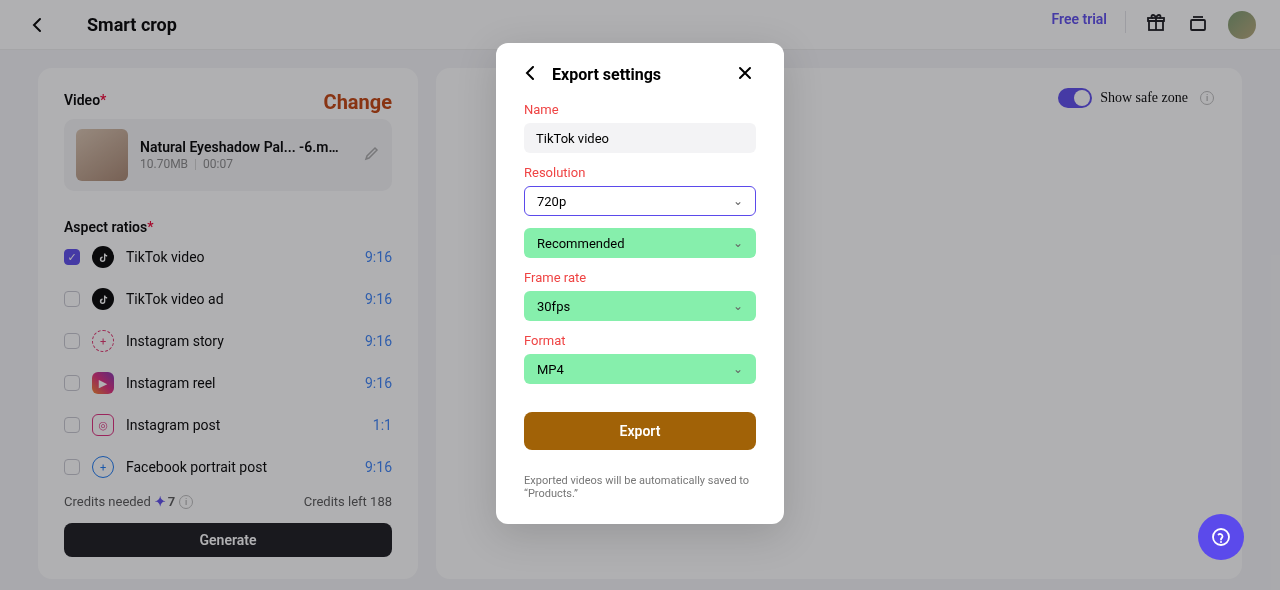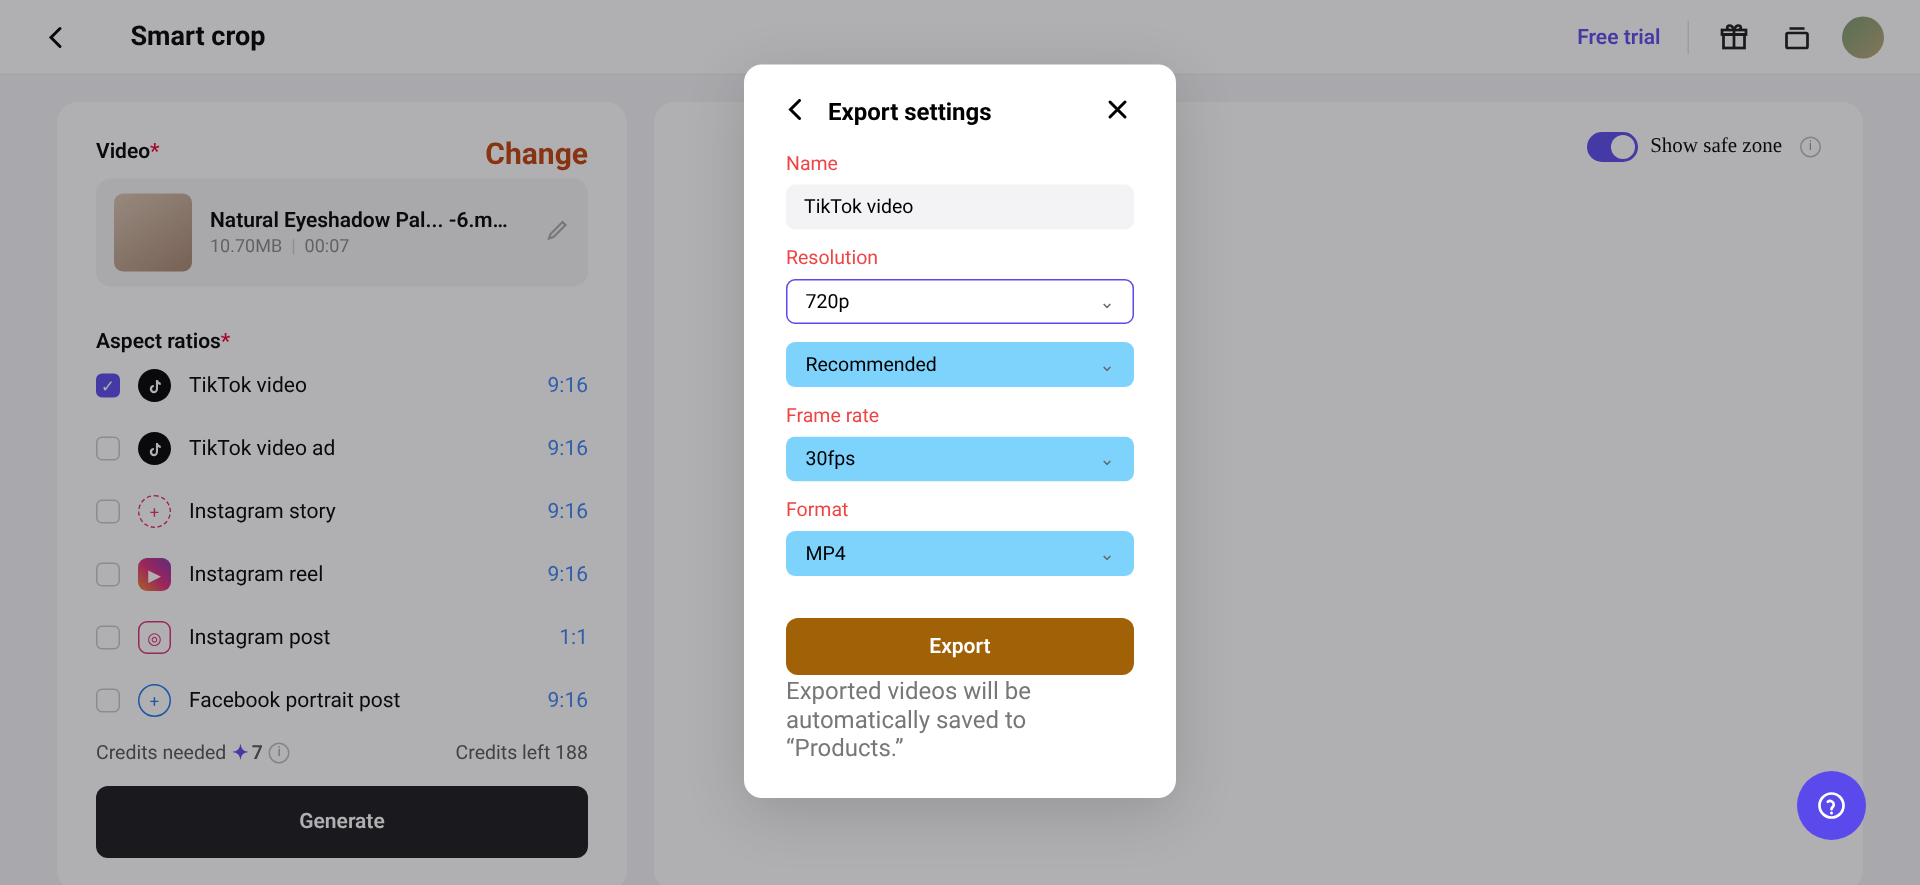--- a/index.html
+++ b/index.html
@@ -1,20 +1,20 @@
 <!DOCTYPE html>
 <html><head>
 <meta charset="utf-8">
 <style>
 * { box-sizing: border-box; margin: 0; padding: 0; font-family: -apple-system, BlinkMacSystemFont, "Segoe UI", Roboto, sans-serif; }
 body { background: #f5f5f7; width: 1280px; height: 590px; overflow: hidden; position: relative; }
 .topbar { height: 50px; background: #fff; display: flex; align-items: center; padding: 0 24px; border-bottom: 1px solid #eee; }
 .back-btn { width: 28px; height: 28px; display:flex; align-items:center; justify-content:center; cursor:pointer; }
 .title { font-size: 18px; font-weight: 700; margin-left: 35px; }
-.topbar-right { margin-left: auto; display: flex; align-items: center; gap: 18px; }
+.topbar-right { margin-left: auto; display: flex; gap: 18px; }
 .free-trial { color: #5b4aeb; font-weight: 600; font-size: 14px; cursor:pointer; }
 .divider-v { width:1px; height: 22px; background:#e2e2e6; }
 .icon-btn { width: 24px; height: 24px; cursor:pointer; display:flex; align-items:center; justify-content:center; }
 .avatar { width:28px; height:28px; border-radius:50%; background: linear-gradient(135deg,#7a9a6e,#b8a87a); cursor:pointer; }
 .content { display:flex; padding: 18px 38px; gap: 18px; }
 .panel { background:#fff; border-radius: 14px; }
 .left { width: 380px; padding: 22px 26px; }
 .right { flex:1; padding: 22px 26px; position:relative; }
 .sec-label { font-size:14px; font-weight:600; }
 .req { color:#e03; }
@@ -34,39 +34,39 @@
 .pi-outline { border:1.5px solid #000; }
 .pi-grad { background: linear-gradient(45deg,#f58529,#dd2a7b,#8134af); color:#fff; border-radius:6px; }
 .pi-ig-outline { border:1.5px solid #dd2a7b; border-radius:6px; color:#dd2a7b; }
 .pi-fb { border:1.5px solid #1877f2; color:#1877f2; }
 .ratio-name { font-size:14px; }
 .ratio-val { margin-left:auto; font-size:14px; color:#3b82f6; }
 .credits-row { display:flex; align-items:center; font-size:13px; color:#555; margin-top:6px; }
 .credits-row .left-cred { margin-left:auto; }
 .diamond { color:#5b4aeb; font-weight:700; margin-left:4px; }
 .info-icon { width:14px; height:14px; border:1px solid #bbb; border-radius:50%; font-size:9px; color:#999; display:inline-flex; align-items:center; justify-content:center; margin-left:4px; }
-.generate-btn { width:100%; margin-top:14px; background:#17171c; color:#fff; border:none; border-radius:8px; height:48px; font-size:14px; font-weight:600; cursor:pointer; }
+.generate-btn { width:100%; margin-top:14px; background:#17171c; color:#fff; border:none; border-radius:8px; height:34px; font-size:14px; font-weight:600; cursor:pointer; }
 .safezone-row { position:absolute; top:20px; right:28px; display:flex; align-items:center; gap:8px; }
 .toggle { width:34px; height:20px; background:#5b4aeb; border-radius:10px; position:relative; cursor:pointer; }
 .toggle::after { content:""; width:16px; height:16px; background:#fff; border-radius:50%; position:absolute; top:2px; right:2px; }
 .safezone-label { font-size:14px;font-family:Liberation Serif, serif; }
 
 .scrim { position:absolute; inset:0; background:rgba(30,30,35,.35); }
 
 .modal { position:absolute; left:50%; top:43px; transform:translateX(-50%); width:288px; background:#fff; border-radius:12px; padding:22px 28px 24px; box-shadow:0 10px 40px rgba(0,0,0,.15); }
 .modal-head { display:flex; align-items:center; margin-bottom:18px; }
 .modal-back { width:18px; cursor:pointer; margin-right:10px; }
 .modal-title { font-size:16px; font-weight:700; }
 .modal-close { margin-left:auto; cursor:pointer; width:18px; }
 .m-label { font-size:13px; color:#ef4444; margin-top:4px; margin-bottom:6px; }
 .m-input { width:100%; background:#f3f3f5; border:none; border-radius:6px; height:30px; padding:0 12px; font-size:13px; }
-.m-select { width:100%; background:#7dd3fc; border:1px solid transparent; border-radius:6px; height:30px; padding:0 12px; font-size:13px; display:flex; align-items:center; justify-content:space-between; cursor:pointer; }
+.m-select { width:100%; background:#86efac; border:1px solid transparent; border-radius:6px; height:30px; padding:0 12px; font-size:13px; display:flex; align-items:center; justify-content:space-between; cursor:pointer; }
 .m-select.active { border-color:#5b4aeb; background:#fff; }
 .export-btn { width:100%; background:#a16207; color:#fff; border:none; border-radius:8px; height:38px; font-size:14px; font-weight:600; cursor:pointer; margin-top:16px; }
-.export-note { font-size:16px; color:#777; margin-top:1px; }
+.export-note { font-size:11px; color:#777; margin-top:24px; }
 .fld { margin-bottom:12px; }
 .chev { font-size:12px; color:#666; }
 
 .help-fab { position:absolute; bottom:30px; right:36px; width:46px; height:46px; border-radius:50%; background:#5b4aeb; color:#fff; display:flex; align-items:center; justify-content:center; cursor:pointer; }
 </style>
 </head>
 <body>
 
 <div class="topbar">
   <div class="back-btn">

